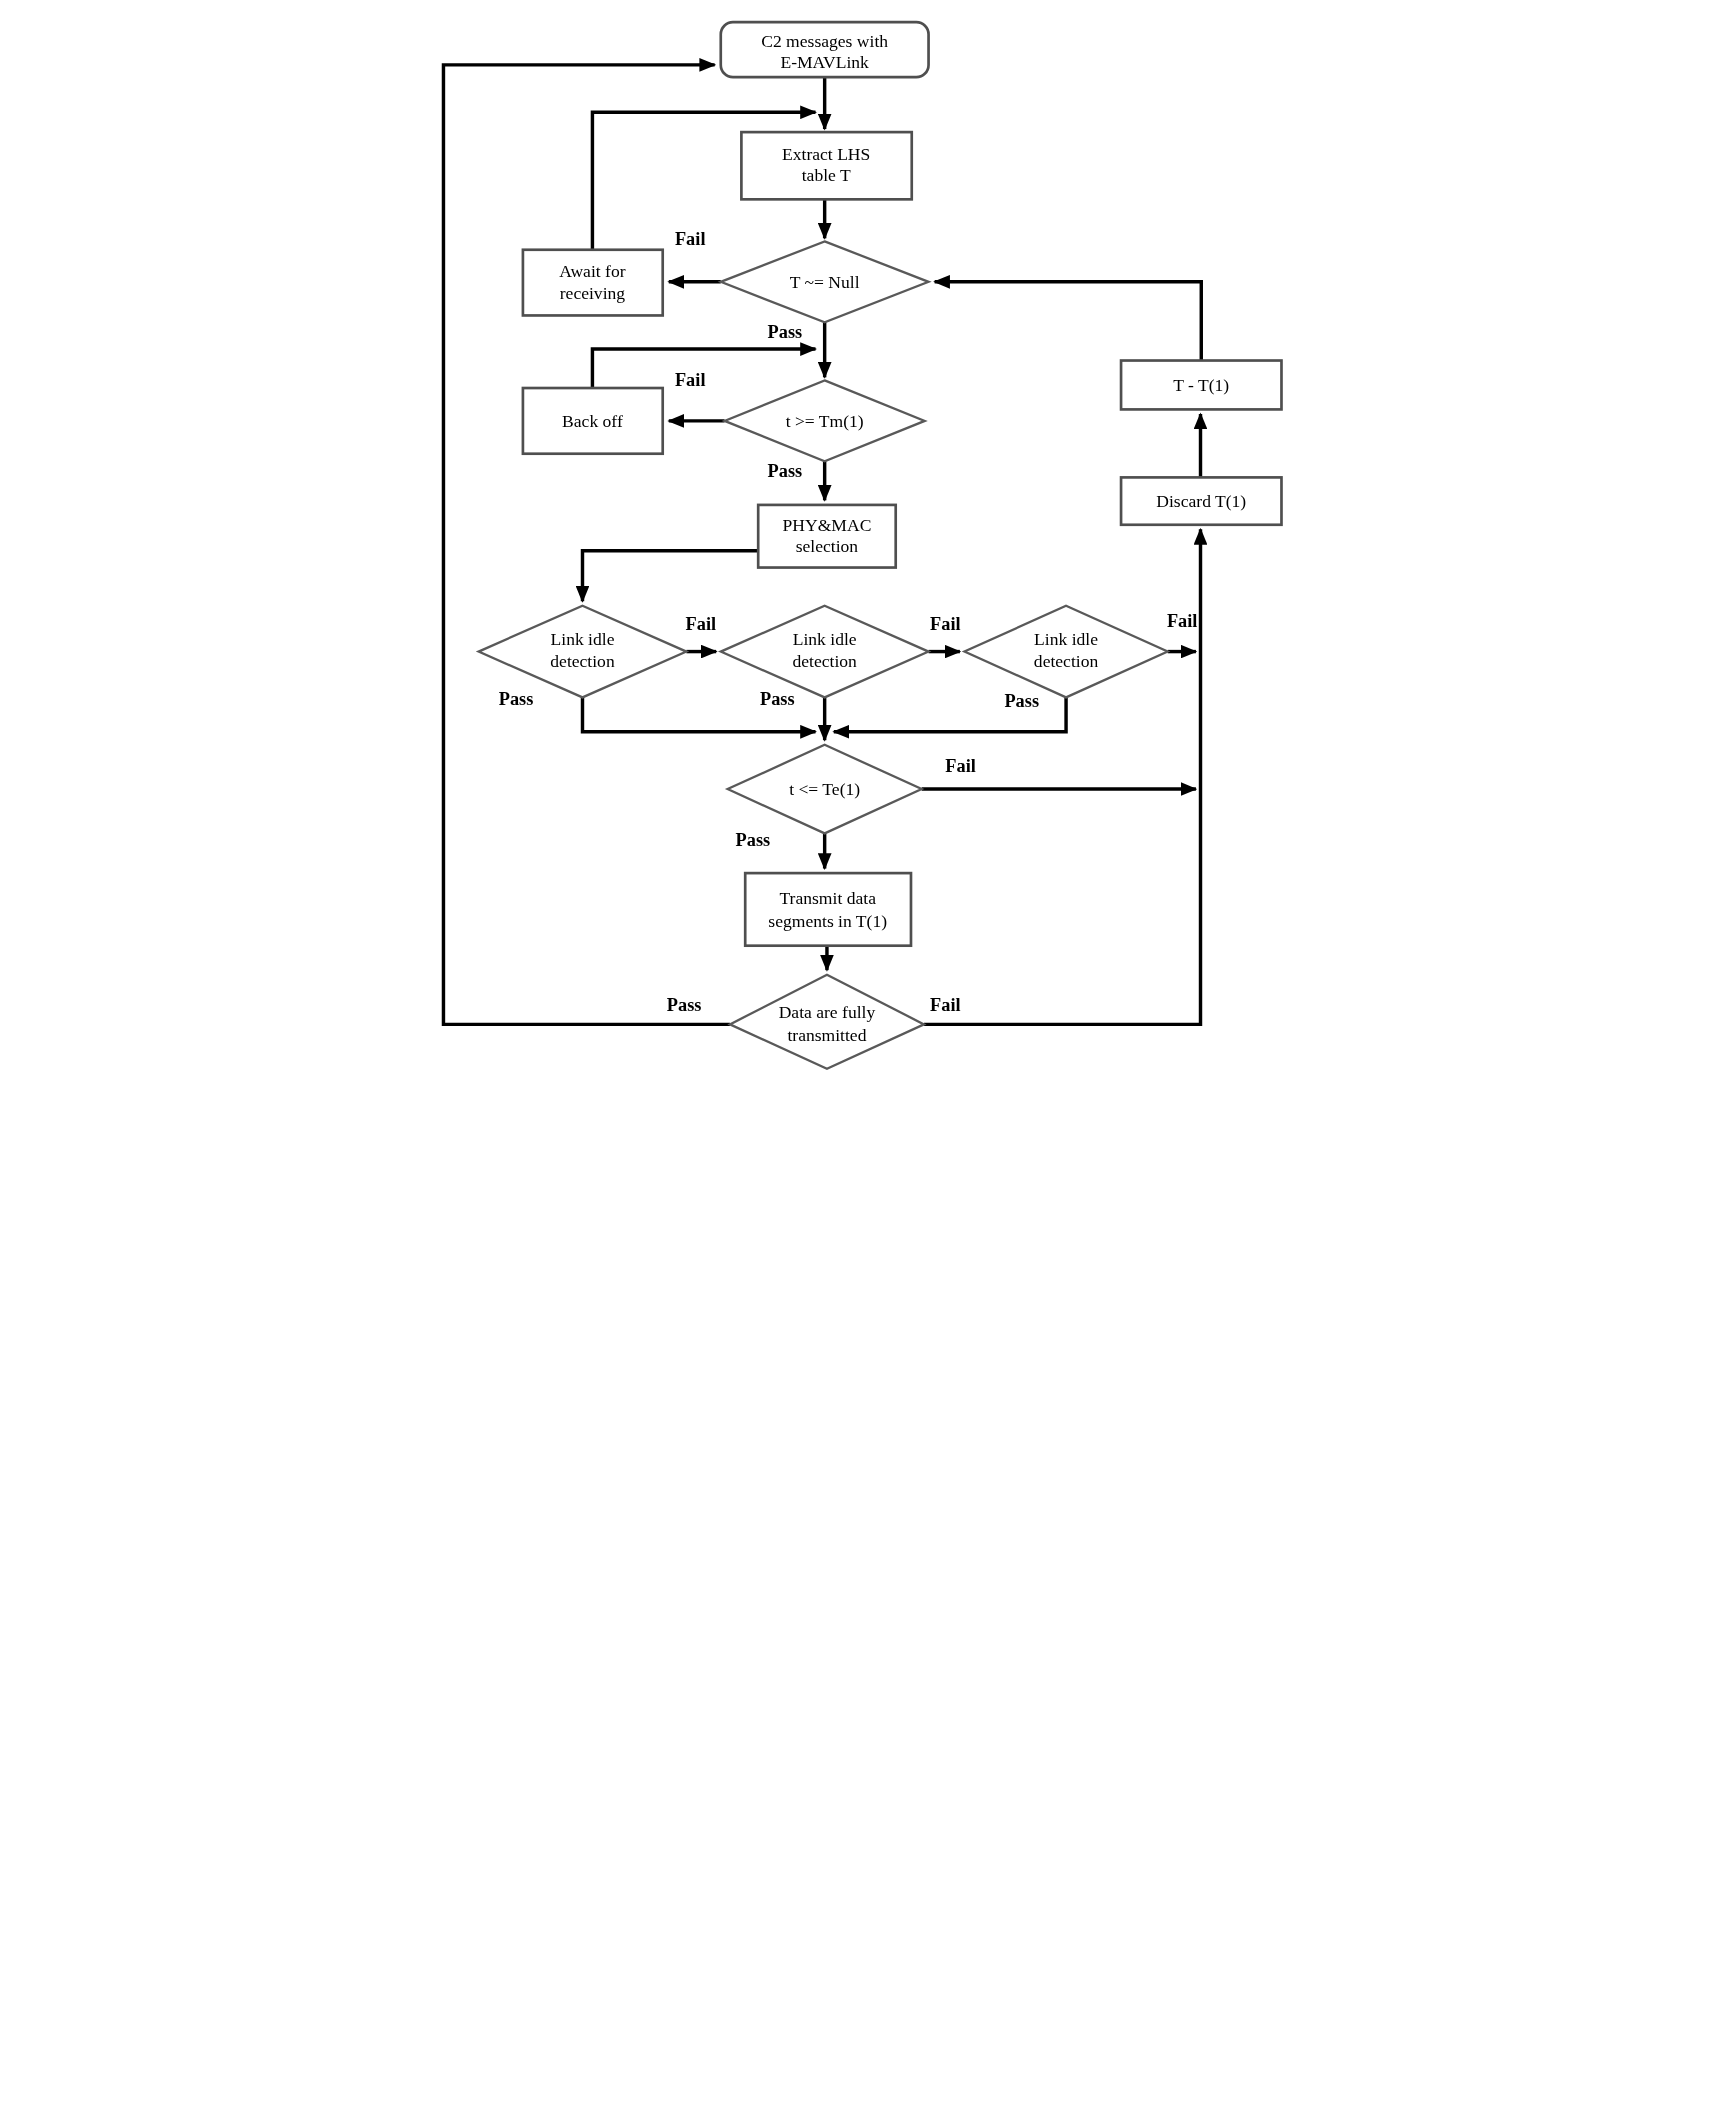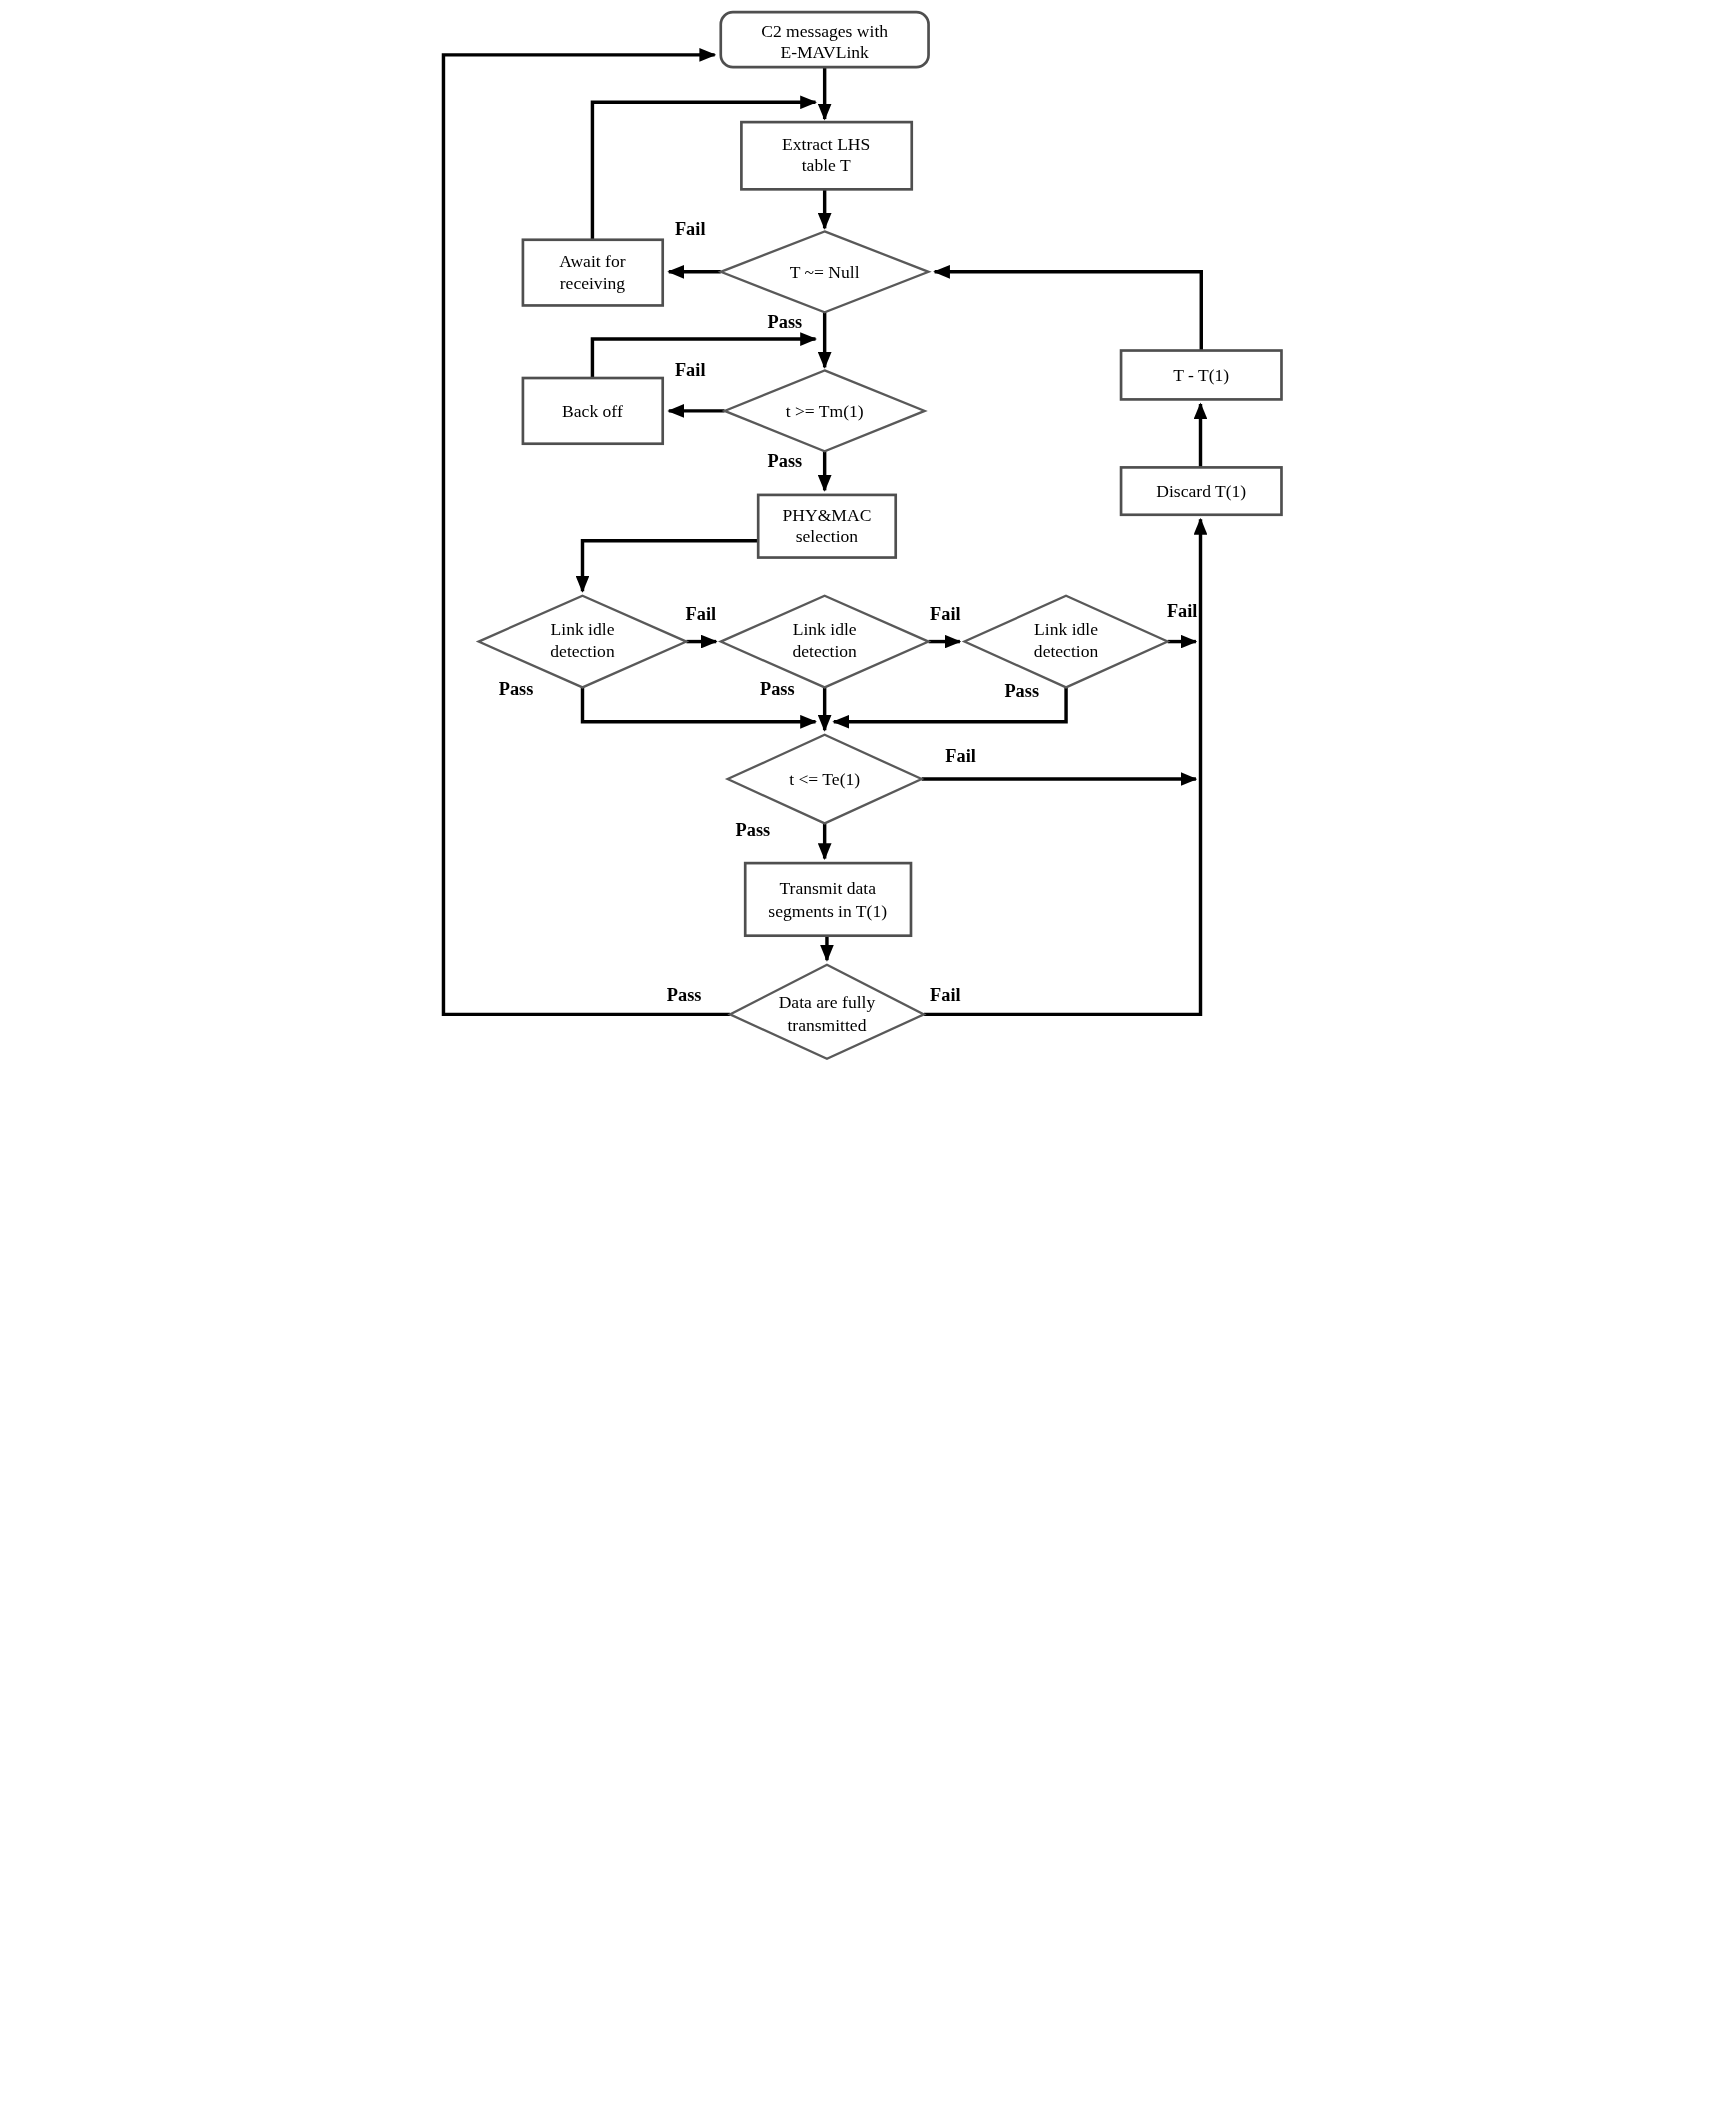--- a/index.html
+++ b/index.html
@@ -1,16 +1,16 @@
 <!DOCTYPE html>
 <html style="font-size:12.2px"><head>
 <meta charset="utf-8">
 <style>
   html,body{margin:0;padding:0;background:#ffffff;}
-  .stage{width:864px;margin:6px auto;background:#86efac;}
+  .stage{width:864px;margin:16px auto;background:#86efac;}
   svg{display:block;width:100%;height:auto;background:#ffffff;}
   .node-box{fill:#ffffff;stroke:#4f4f4f;stroke-width:3.5;}
   .node-diamond{fill:#ffffff;stroke:#595959;stroke-width:3;}
   .flow{fill:none;stroke:#000000;stroke-width:4.5;}
   .node-text{font-family:"Liberation Serif","DejaVu Serif",serif;font-size:23px;fill:#000000;text-anchor:middle;}
   .edge-text{font-family:"Liberation Serif","DejaVu Serif",serif;font-size:24px;font-weight:bold;fill:#000000;text-anchor:middle;}
 </style>
 </head>
 <body>
 

